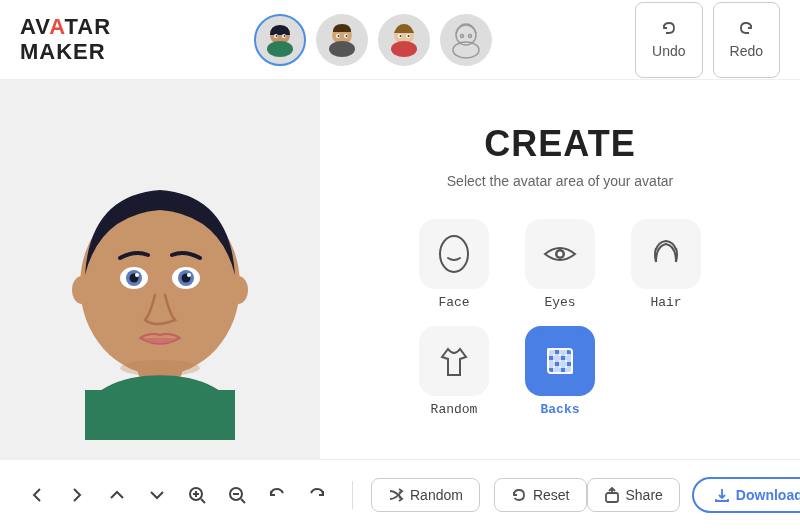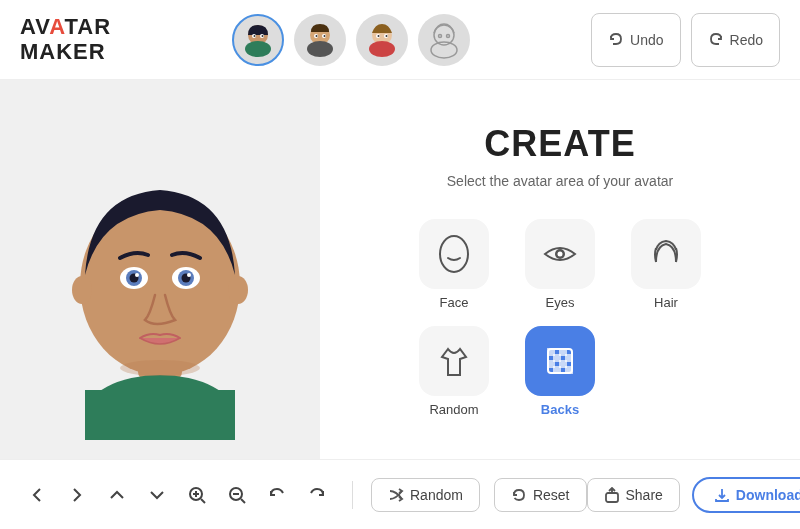--- a/index.html
+++ b/index.html
@@ -53,20 +53,21 @@
       display: flex;
       align-items: center;
       gap: 6px;
       background: #fff;
       border: 1.5px solid #ccc;
       border-radius: 8px;
       padding: 18px 16px;
       font-size: 14px;
       color: #555;
       cursor: pointer;
+      flex-direction: column;
     }
 
     
     .main {
       display: flex;
       flex: 1;
       overflow: hidden;
     }
 
     
@@ -135,20 +136,21 @@
     }
     .option-icon-wrap.active {
       background: #4a7fe5;
       border-color: #4a7fe5;
     }
     .option-icon-wrap.active svg { stroke: #fff; fill: none; }
     .option-label {
       font-size: 13px;
       color: #444;
       text-align: center;
+      font-family: Liberation Mono, monospace;
     }
     .option-icon-wrap.active + .option-label { color: #4a7fe5; }
 
     
     .bottom-bar {
       height: 70px;
       background: #fff;
       border-top: 1px solid #eee;
       display: flex;
       align-items: center;

